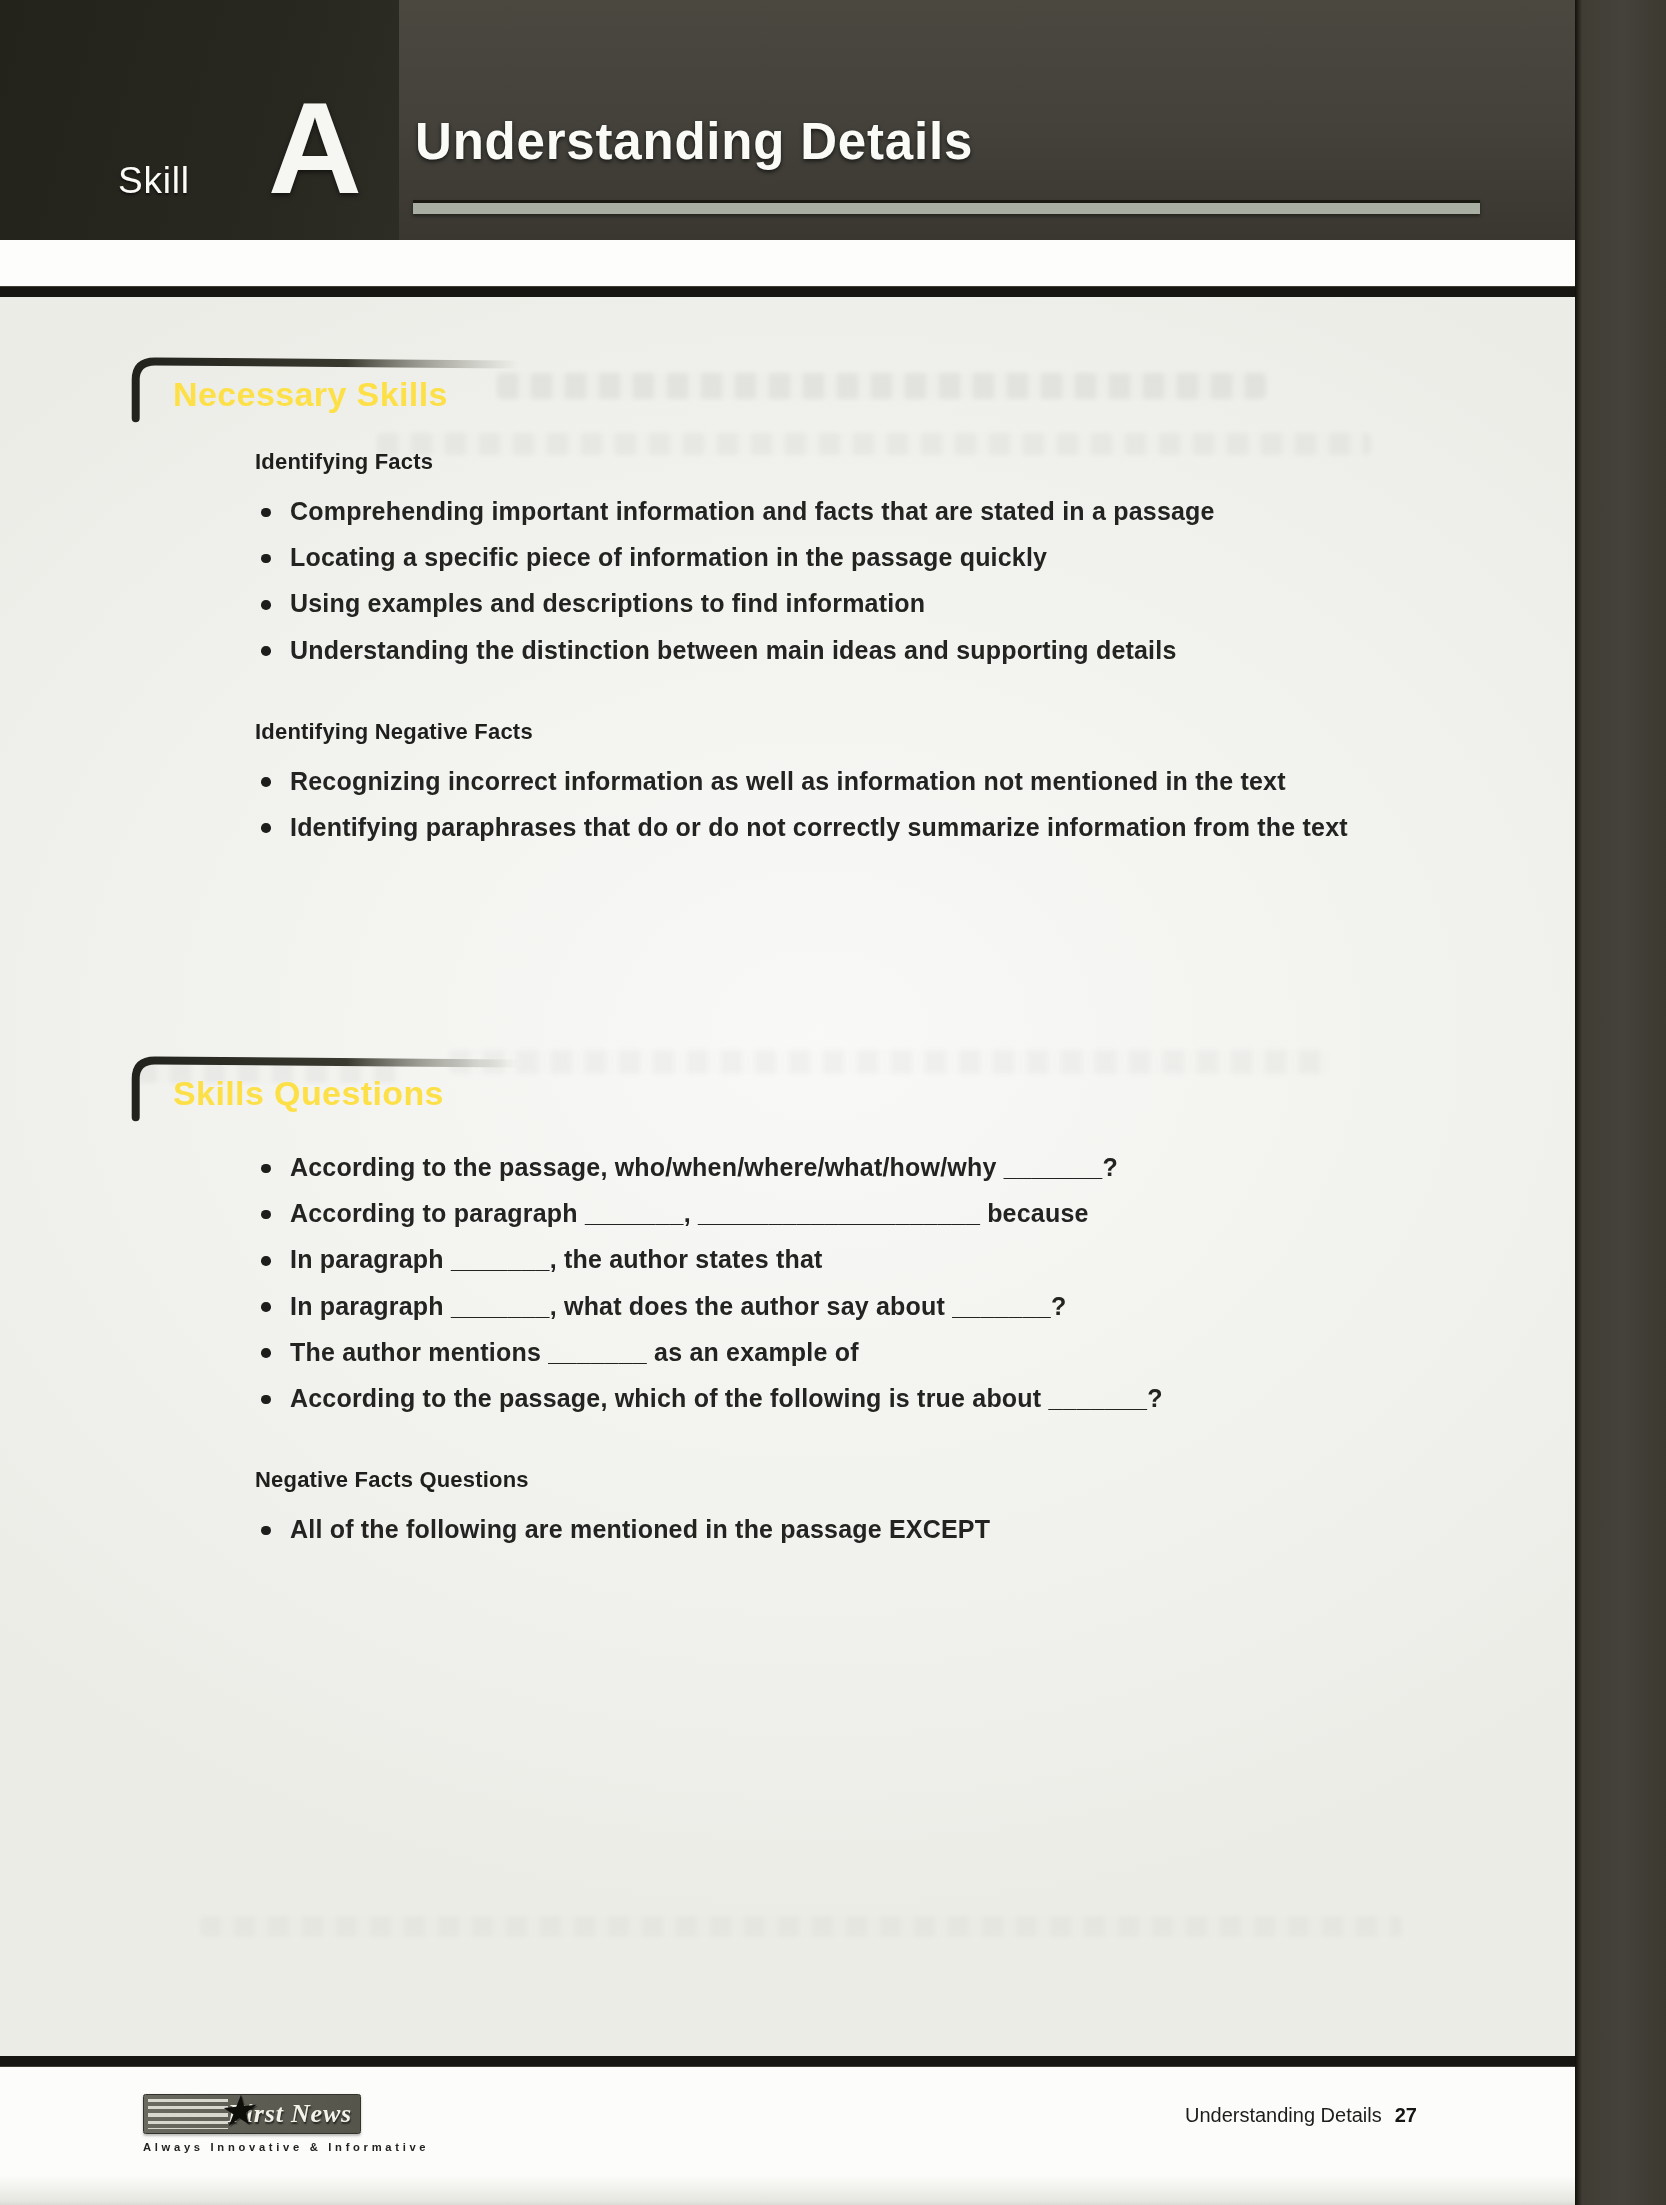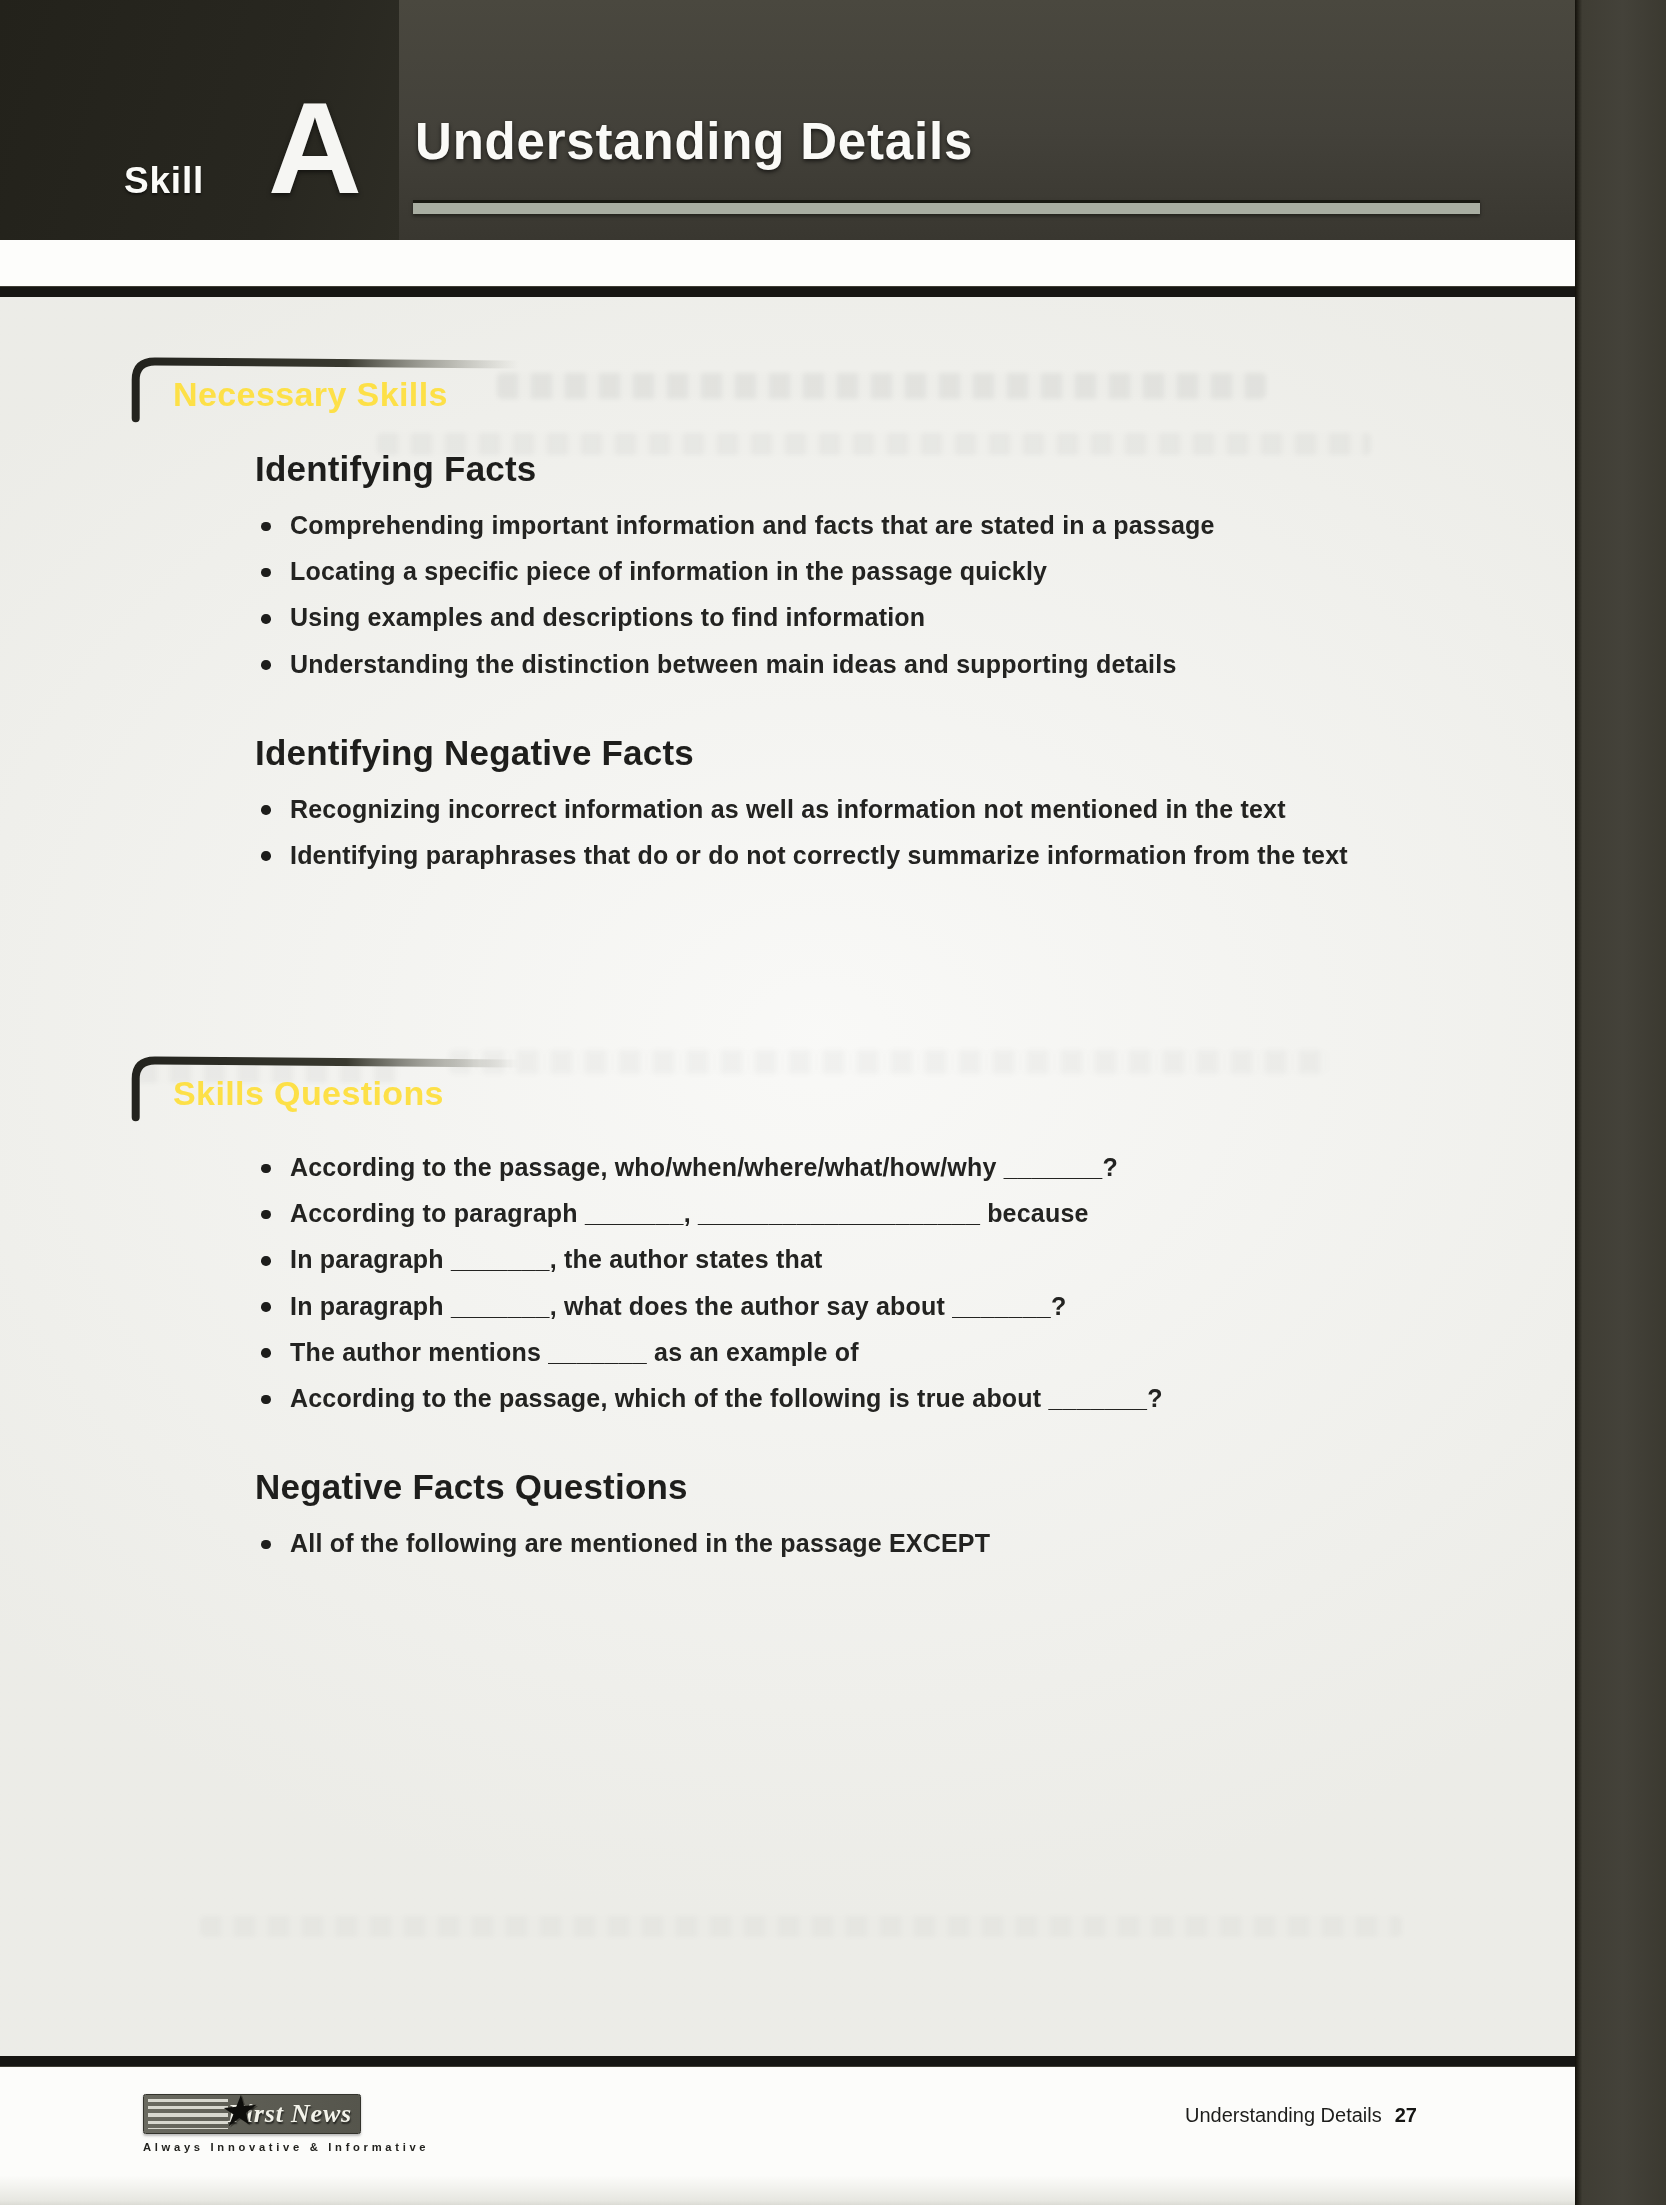--- a/index.html
+++ b/index.html
@@ -31,22 +31,22 @@
   
   .header-band{
     position:absolute;left:0;top:0;width:1667px;height:240px;
     background:linear-gradient(to bottom,#4a483f 0,#43413a 55%,#393730 100%);
   }
   .header-left{
     position:absolute;left:0;top:0;width:399px;height:240px;
     background:linear-gradient(105deg,#23221b 0,#282720 70%,#2e2d25 100%);
   }
   .skill-label{
-    position:absolute;left:124px;top:160px;
-    font-size:37px;font-weight:bold;color:#fbfbf8;letter-spacing:0.8px;
+    position:absolute;left:118px;top:160px;
+    font-size:37px;font-weight:normal;color:#fbfbf8;letter-spacing:0.8px;
     text-shadow:0 1.6px 2.4px rgba(0,0,0,.55);
   }
   .skill-letter{
     position:absolute;left:268px;top:83px;
     font-size:130px;font-weight:bold;color:#f6f6f3;line-height:1;
     text-shadow:0 2.4px 4.8px rgba(0,0,0,.6);
   }
   .page-title{
     position:absolute;left:415px;top:112px;
     font-size:51px;font-weight:bold;color:#fafaf7;letter-spacing:0.8px;
@@ -83,21 +83,21 @@
   section{position:absolute;left:128px;width:1394px;}
   .sec-necessary{top:351px;}
   .sec-example{top:1050px;}
   .bracket-svg{position:absolute;left:0;top:0;}
   h1.sec-heading{
     padding:24px 0 0 45px;
     font-size:34px;font-weight:bold;color:#fde047;letter-spacing:0.4px;
   }
   h2.sub-heading{
     margin:51px 0 0 127px;
-    font-size:35px;font-weight:bold;color:#1e1e1c;letter-spacing:0.2px;
+    font-size:22px;font-weight:bold;color:#1e1e1c;letter-spacing:0.2px;
   }
   .sec-heading + h2.sub-heading, .first-sub{margin-top:35px;}
   ul.bullets{list-style:none;margin:19px 0 0 127px;}
   ul.bullets li{
     position:relative;padding-left:35px;margin-bottom:11.2px;
     font-size:25px;line-height:35px;color:#232321;letter-spacing:0.2px;font-weight:bold;
   }
   ul.bullets li::before{
     content:"";position:absolute;left:6.4px;top:13.6px;width:9.6px;height:9.6px;
     border-radius:50%;background:#1d1d1b;

